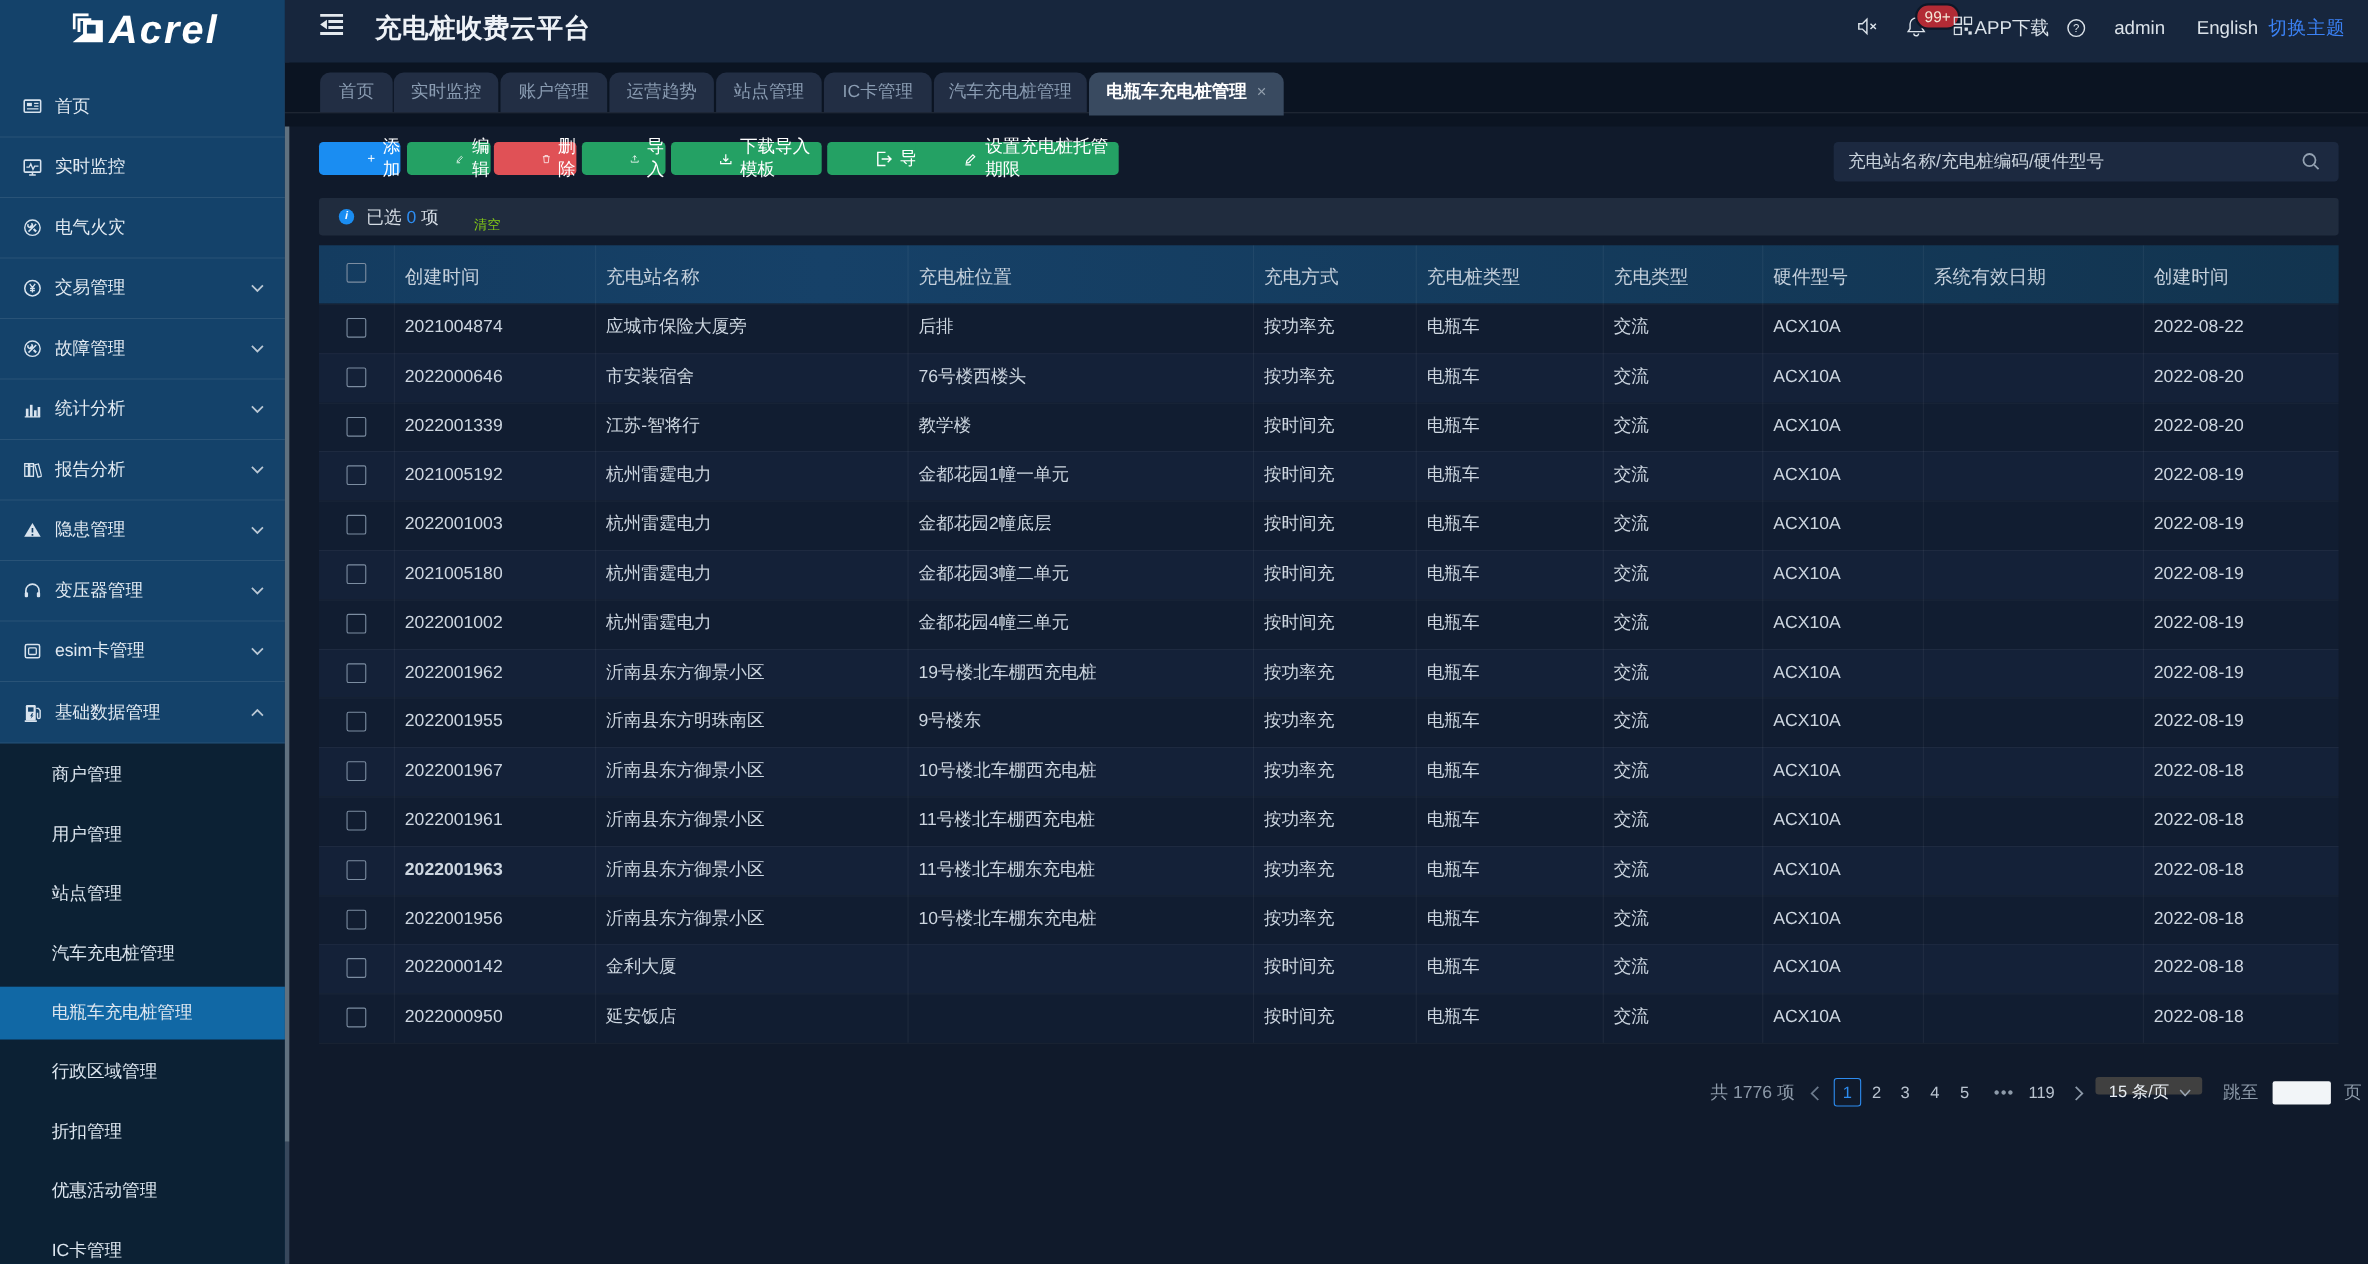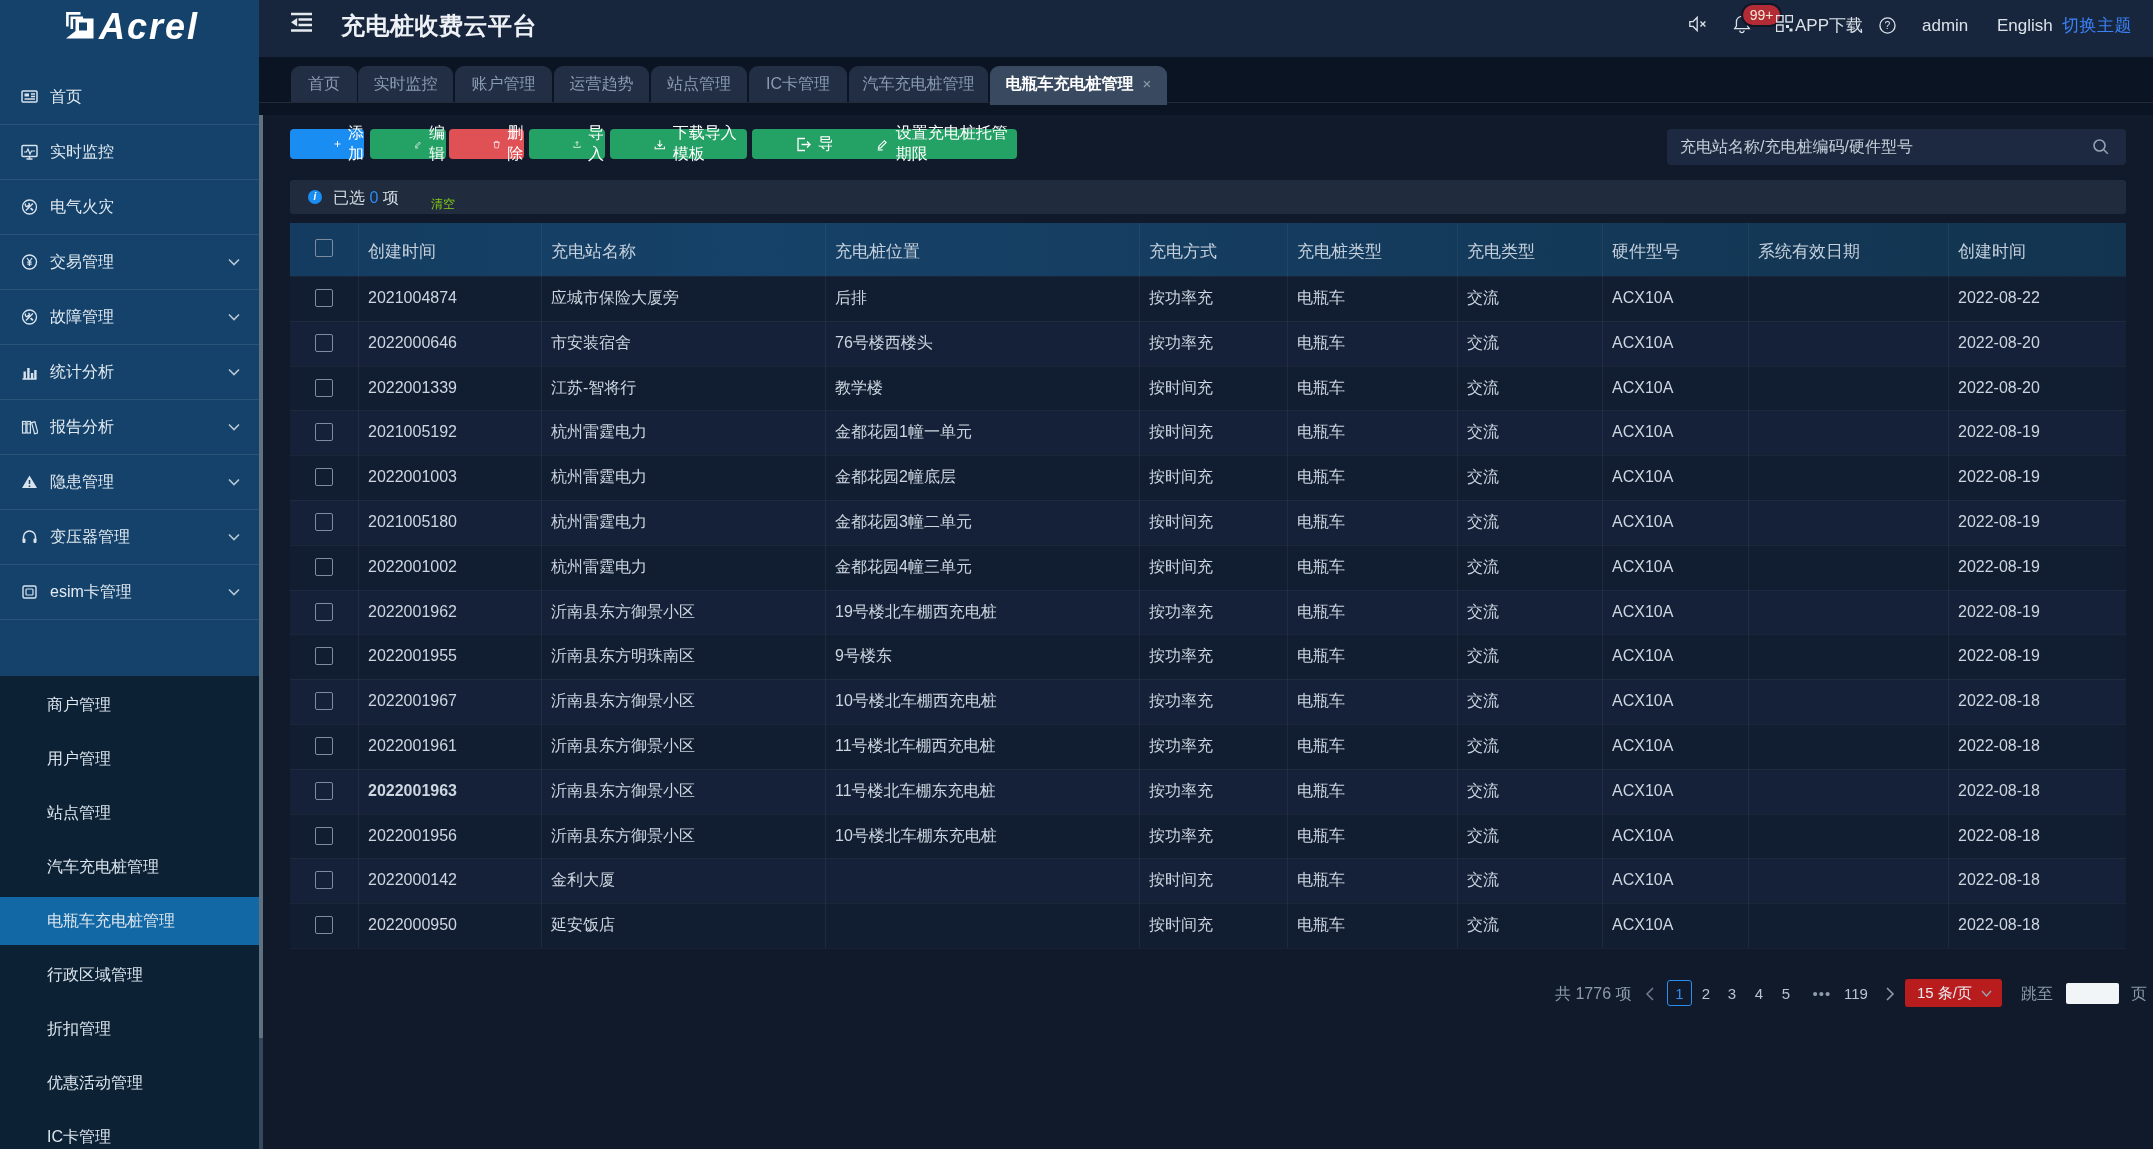--- a/index.html
+++ b/index.html
@@ -44,21 +44,21 @@
 .trow.odd{background:#111d31;}
 .trow.even{background:#142138;}
 .tcell{position:absolute;top:0;height:44.8px;line-height:44.8px;font-size:16px;color:#cdd6e0;white-space:nowrap;}
 .cbx{position:absolute;left:25px;width:18px;height:18px;border:1px solid #7c8da1;border-radius:2px;background:transparent;}
 .colline{position:absolute;top:223px;height:725px;width:1px;background:rgba(255,255,255,0.055);}
 .rowline{position:absolute;left:290px;width:1836px;height:1px;background:rgba(255,255,255,0.045);}
 
 .pgtxt{position:absolute;top:982px;height:24px;line-height:24px;font-size:16px;color:#8d9aa9;}
 .pgnum{position:absolute;top:982px;height:24px;line-height:24px;font-size:15px;color:#bac4d0;text-align:center;}
 #pg1{position:absolute;left:1667px;top:980px;width:25px;height:26px;line-height:26px;border:1px solid #2d8cf0;border-radius:3px;color:#2d8cf0;font-size:15px;text-align:center;}
-#pgsize{position:absolute;left:1905px;top:979px;width:97px;height:28px;background:#b91c1c;border-radius:3px;color:#e8edf2;font-size:15px;line-height:28px;padding-left:12px;}
+#pgsize{position:absolute;left:1905px;top:979px;width:97px;height:16px;background:#404040;border-radius:3px;color:#e8edf2;font-size:15px;line-height:28px;padding-left:12px;}
 #pginput{position:absolute;left:2066px;top:983px;width:53px;height:21px;background:#f2f5f8;border-radius:2px;}
 </style>
 </head>
 <body>
 <div id="app">
 <div id="sidebar">
 <div id="logo">
         <svg style="position:absolute;left:66px;top:12px" width="28" height="27" viewBox="0 0 28 27">
           <path d="M1.4 14.5V1.4H14.5" fill="none" stroke="#fff" stroke-width="2.6"></path>
           <path d="M5.8 17V5.8H17" fill="none" stroke="#fff" stroke-width="2.6"></path>
@@ -160,20 +160,33 @@
         </svg>
       </div>
 <div class="mitem" style="top:565px">
         <svg class="ic" width="17" height="17" viewBox="0 0 17 17">
           <rect x="2" y="2.5" width="13" height="12" rx="1.5" fill="none" stroke="#d8e3ee" stroke-width="1.4"></rect>
           <rect x="5" y="5.5" width="7" height="6" rx="1" fill="none" stroke="#d8e3ee" stroke-width="1.2"></rect>
         </svg>
         <span class="lbl">esim卡管理</span>
         <svg class="chev" viewBox="0 0 12 8">
           <path d="M1 1.5l5 5 5-5" fill="none" stroke="#b9c7d4" stroke-width="1.6"></path>
+        </svg>
+      </div>
+<div class="mitem" style="top:621px">
+        <svg class="ic" width="18" height="18" viewBox="0 0 18 18">
+          <rect x="2.5" y="2" width="9" height="14" rx="1" fill="#d8e3ee"></rect>
+          <rect x="4.5" y="4" width="5" height="4" fill="#14426a"></rect>
+          <path d="M8 9.5l-1.6 2.6h1.4l-1 2.4 2.8-3h-1.5l1.2-2z" fill="#14426a"></path>
+          <path d="M12 5h2l1.5 2v6a1.2 1.2 0 0 1-2.4 0V9" fill="none" stroke="#d8e3ee" stroke-width="1.3"></path>
+          <path d="M1.5 16.5h11" stroke="#d8e3ee" stroke-width="1.6"></path>
+        </svg>
+        <span class="lbl">基础数据管理</span>
+        <svg class="chev" viewBox="0 0 12 8">
+          <path d="M1 6.5l5-5 5 5" fill="none" stroke="#b9c7d4" stroke-width="1.6"></path>
         </svg>
       </div>
 <div id="submenu">
 <div class="smitem" style="top:2px">
           <span class="lbl">商户管理</span>
         </div>
 <div class="smitem" style="top:56px">
           <span class="lbl">用户管理</span>
         </div>
 <div class="smitem" style="top:110px">

